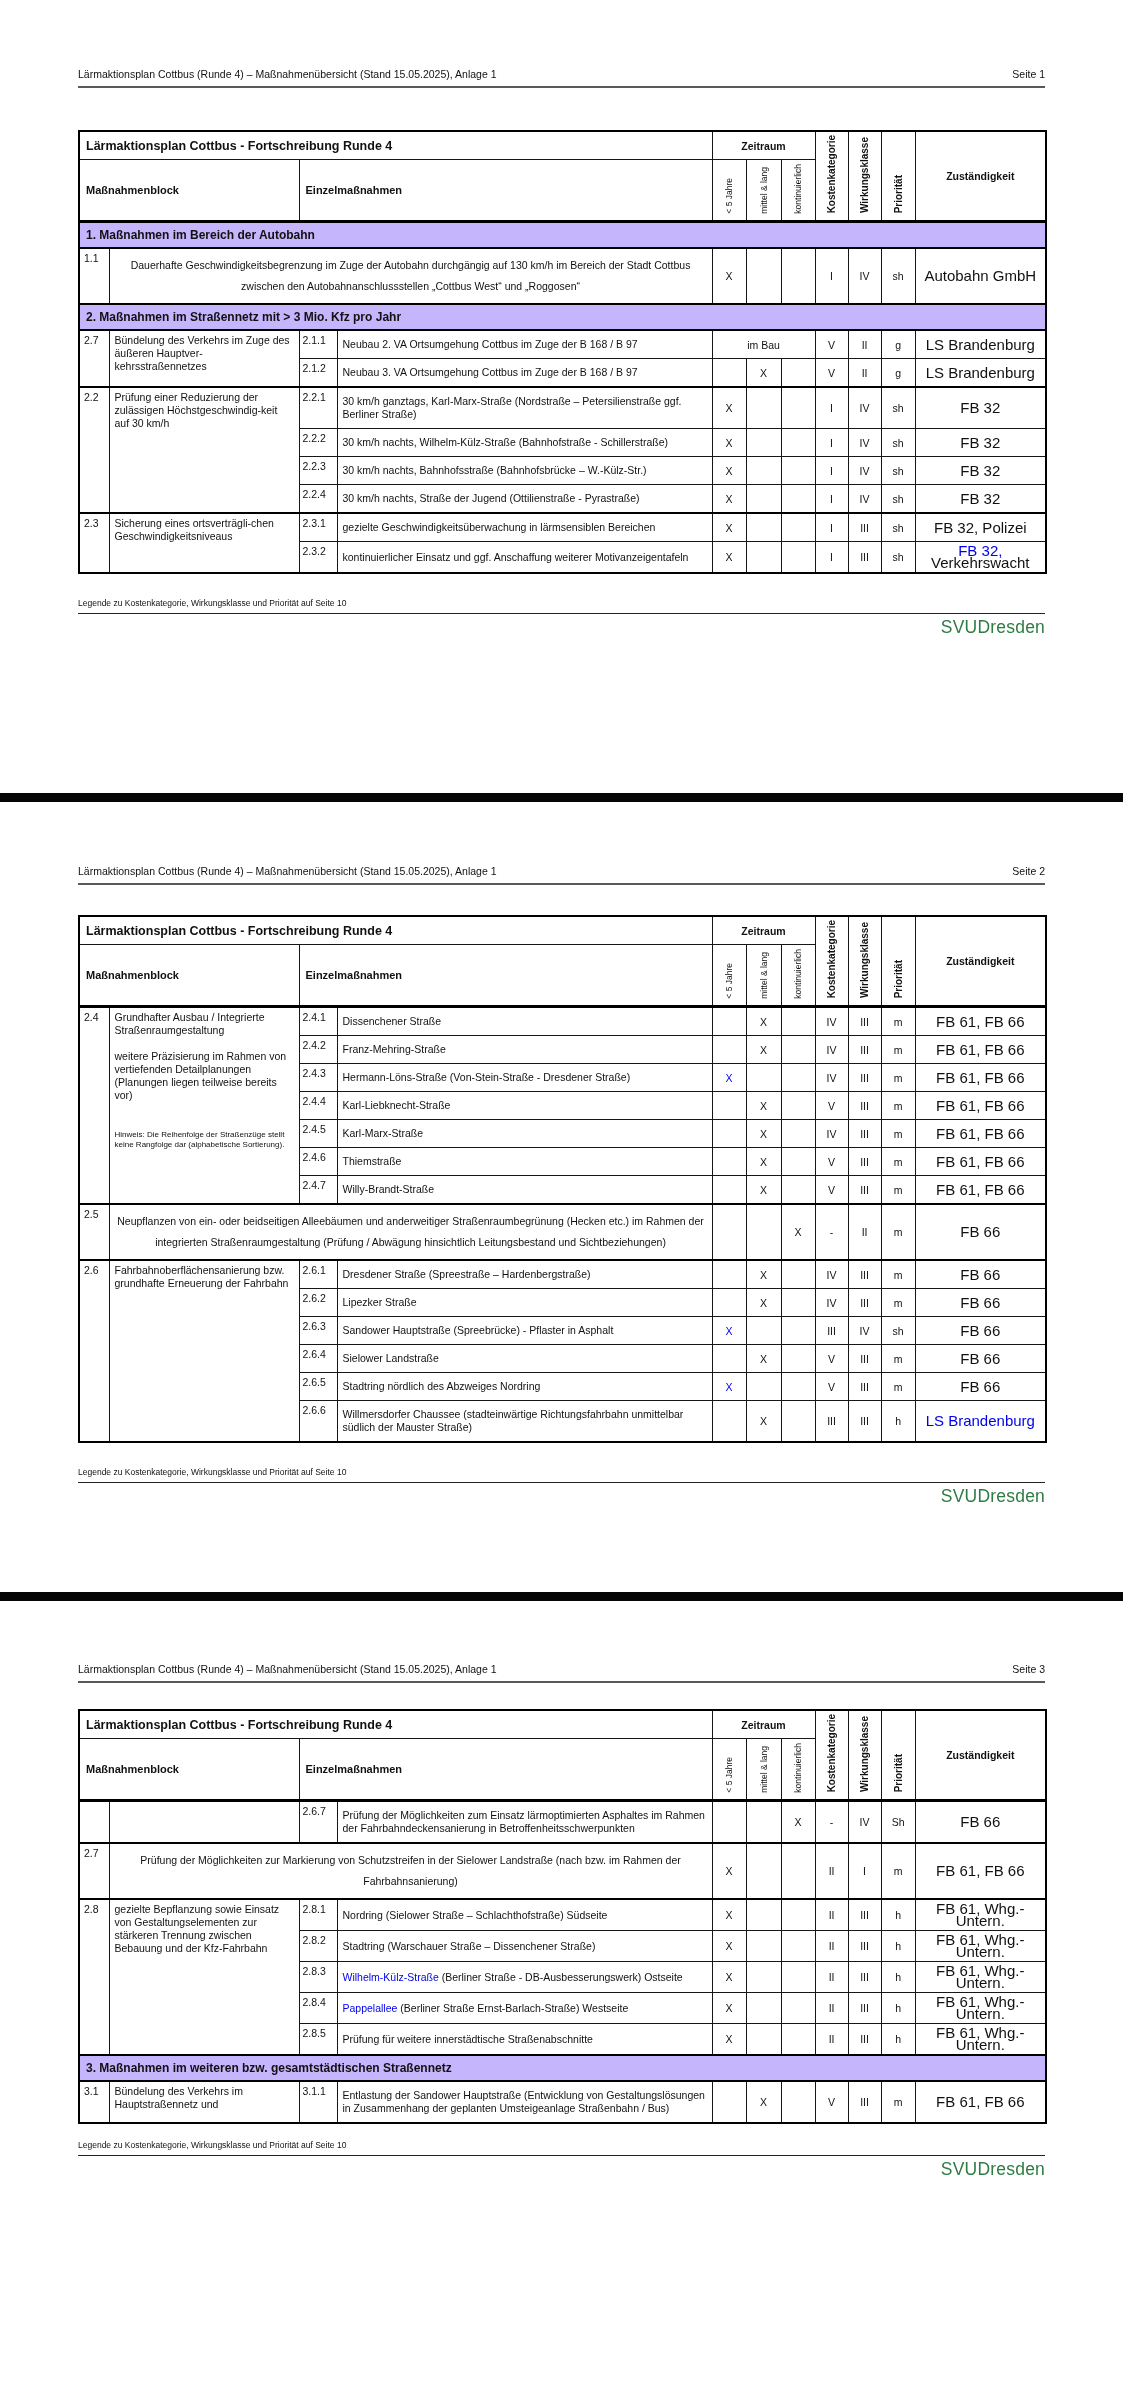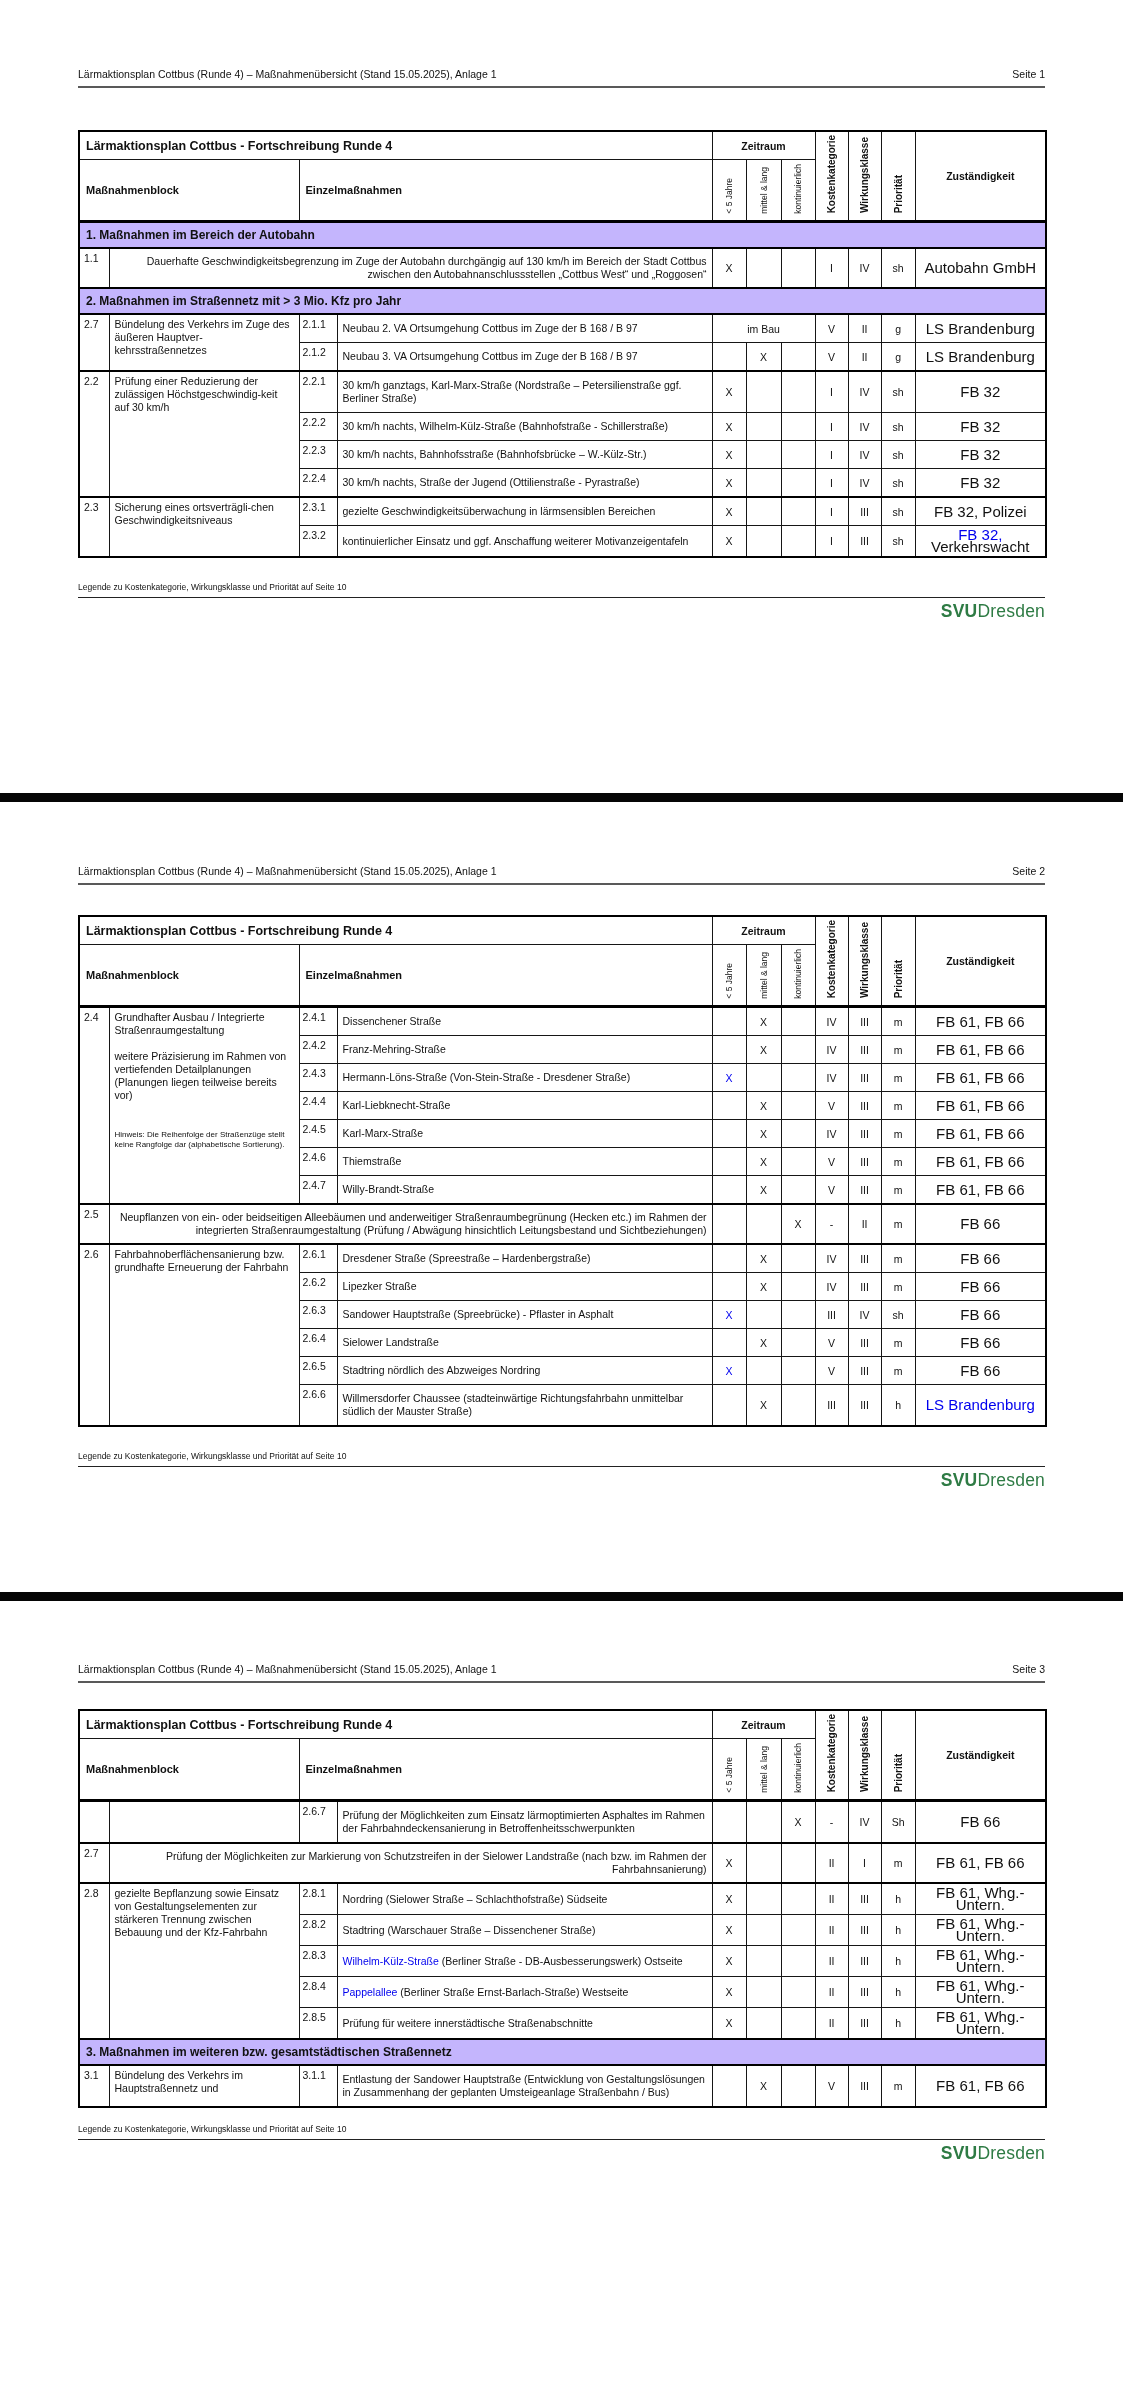--- a/index.html
+++ b/index.html
@@ -28,29 +28,29 @@
   th.zusth{font-size:10.5px;text-align:center;vertical-align:middle;}
   thead tr:last-child th{border-bottom:3.5px solid #000;}
   thead tr:first-child th.kwp,thead tr:first-child th.zusth{border-bottom:3.5px solid #000;}
   tr.section-row td{background:#c4b5fd;font-weight:bold;font-size:12px;padding:5px 6px;border-top:2.5px solid #000;border-bottom:2.5px solid #000;}
   tr.bstart td{border-top:2.2px solid #000;}
   td.num{vertical-align:top;padding:3px 2px 3px 4px;line-height:13px;}
   td.blockdesc{vertical-align:top;padding:3px 5px;line-height:13px;white-space:pre-line;}
   .block-note{font-size:8px;line-height:10px;margin-top:28px;white-space:normal;}
   td.subnum{vertical-align:top;padding:3px 2px 3px 3px;line-height:13px;}
   td.measure{vertical-align:middle;padding:7px 5px;line-height:13px;text-align:left;}
-  td.fulldesc{vertical-align:middle;padding:6px 5px;line-height:13px;text-align:right;}
+  td.fulldesc{vertical-align:middle;padding:6px 5px;line-height:21px;text-align:center;}
   td.c{text-align:center;vertical-align:middle;padding:3px 1px;line-height:12px;}
   td.zust{font-size:15px;}
   .blue{color:#0000ee;}
   .footer-note{font-size:8.5px;line-height:11px;margin-top:24px;}
   .p3 .footer-note{margin-top:16px;}
   .footer-rule{border-top:1.5px solid #222;margin-top:4px;}
   .logo{text-align:right;margin-top:3px;font-size:17.5px;letter-spacing:.2px;}
-  .logo .logo-bold{font-weight:bold;}
+  .logo .logo-bold{font-weight:normal;}
 </style>
 </head>
 <body>
 
 <div id="doc">
     <div class="page p1">
     <div class="page-inner">
       <div class="page-header">
         <span class="ph-title">Lärmaktionsplan Cottbus (Runde 4) – Maßnahmenübersicht (Stand 15.05.2025), Anlage 1</span>
         <span class="ph-page">Seite 1</span>

